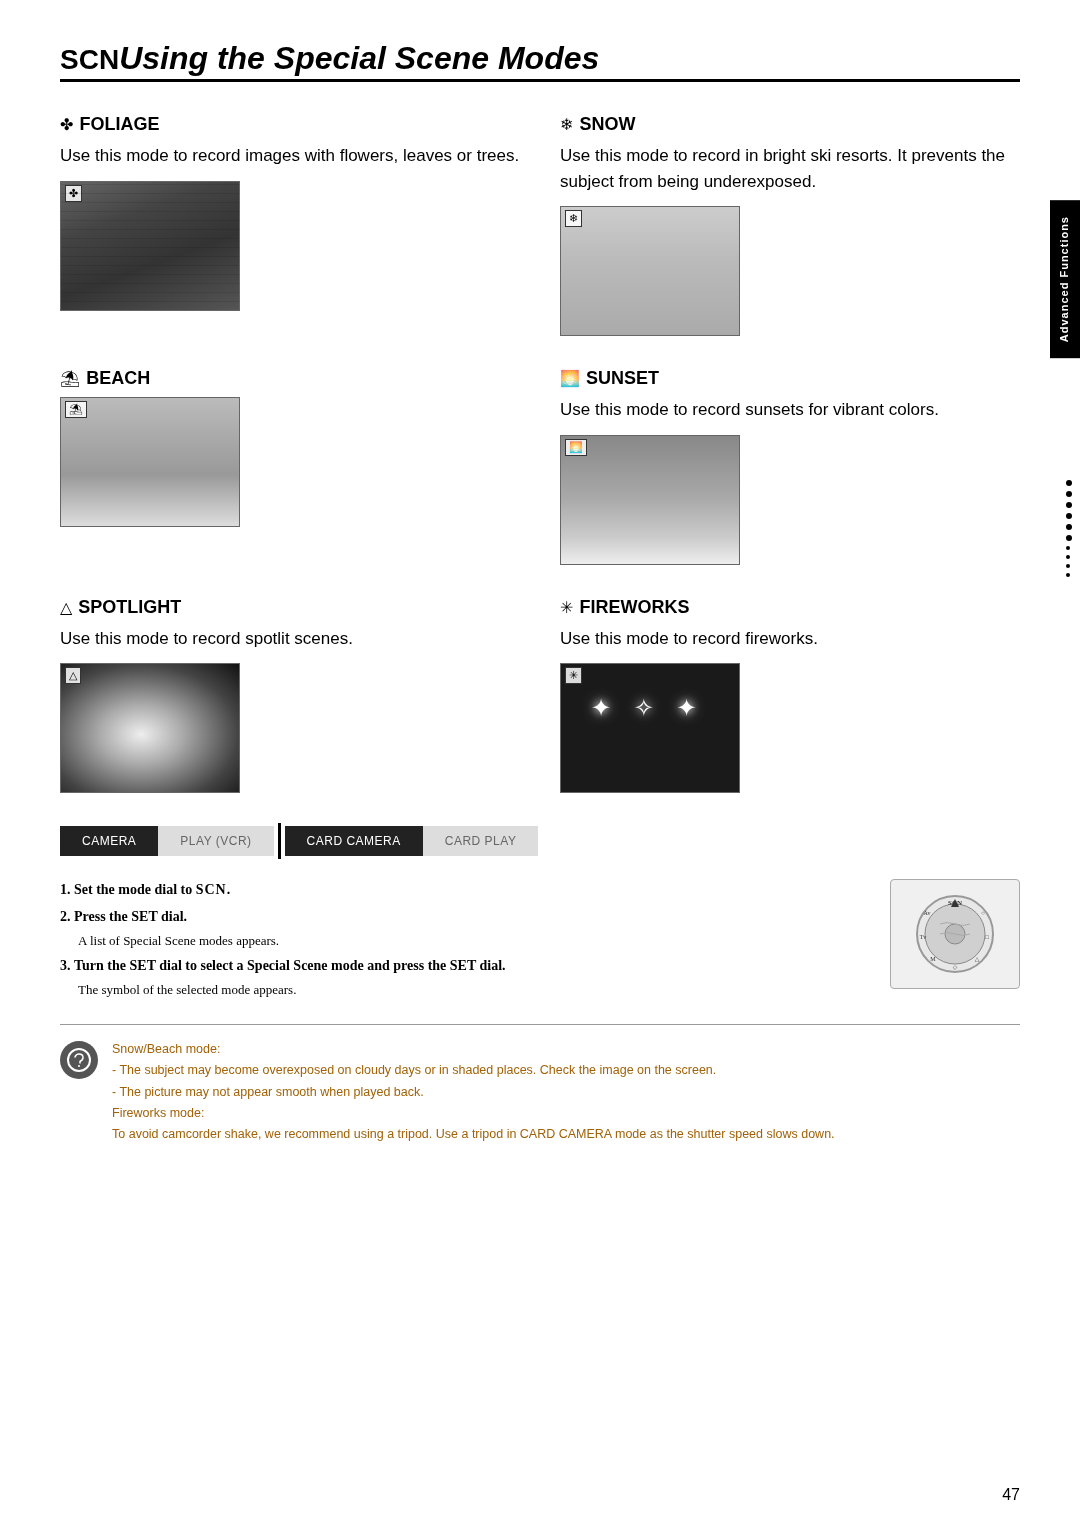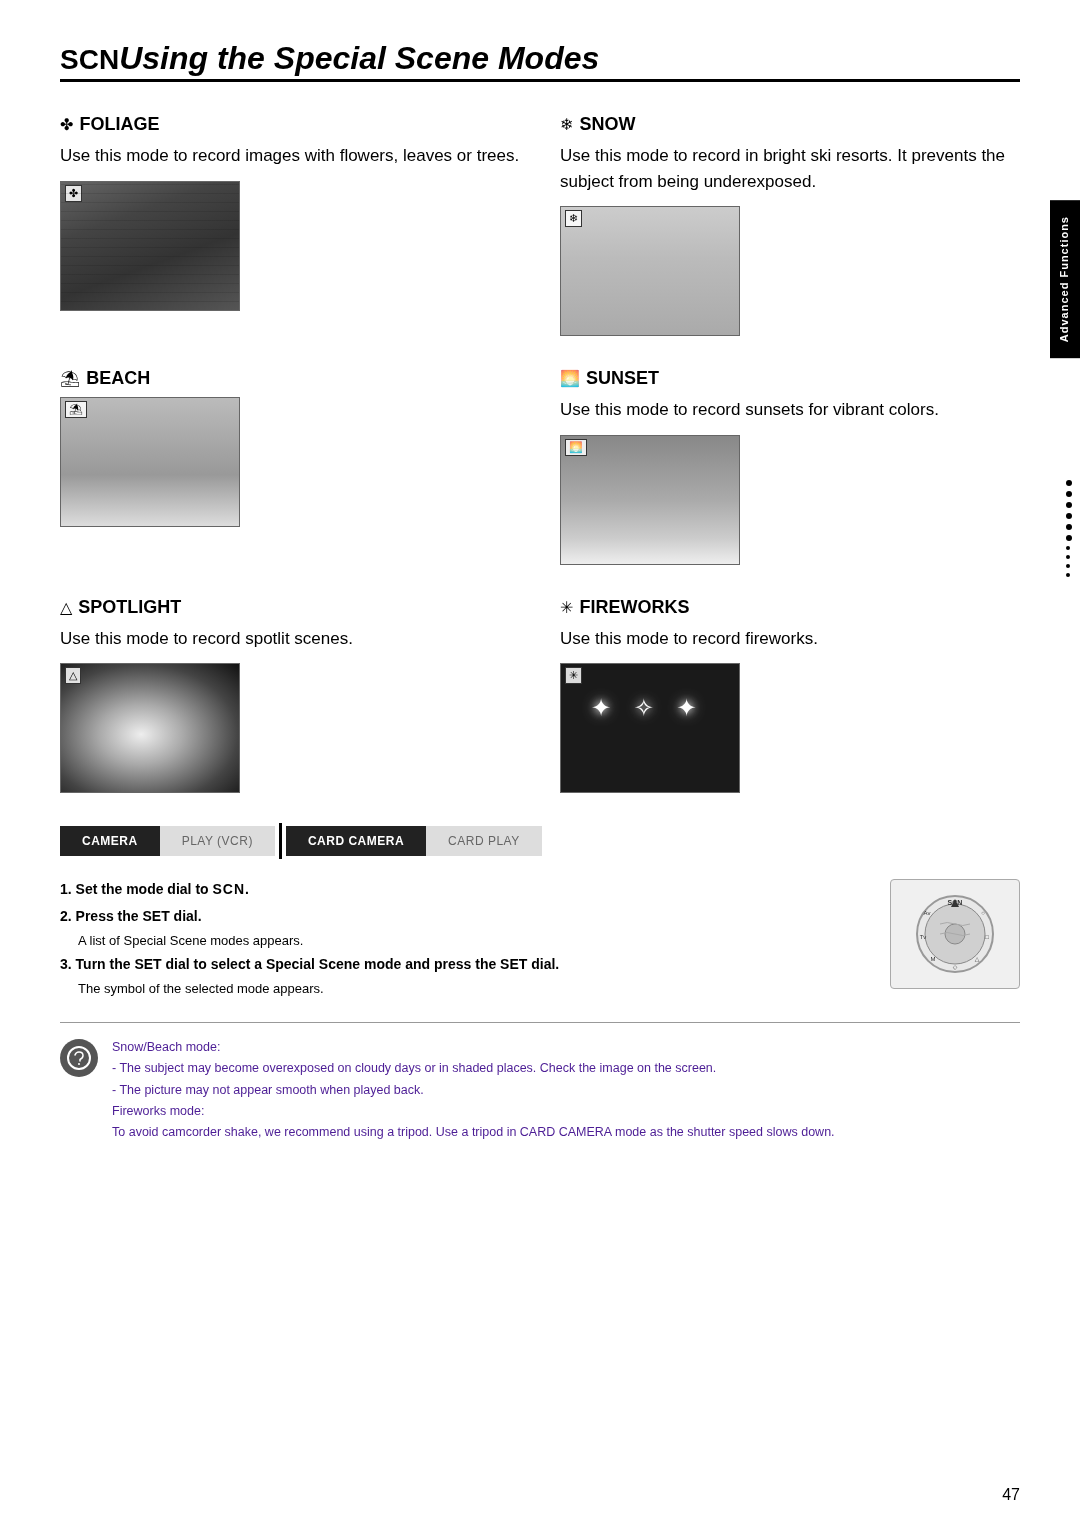--- a/index.html
+++ b/index.html
@@ -69,21 +69,21 @@
       display: flex;
       align-items: center;
       margin-top: 10px;
       margin-bottom: 20px;
       border-top: none;
     }
 
     .nav-btn {
       padding: 8px 22px;
       font-size: 12px;
-      font-weight: bold;
+      font-weight: normal;
       text-transform: uppercase;
       letter-spacing: 0.5px;
       border: none;
       cursor: pointer;
     }
 
     .nav-btn-active {
       background: #222;
       color: #fff;
     }
@@ -100,20 +100,21 @@
       background: #000;
       margin: 0 4px;
     }
 
     
     .steps-section {
       display: flex;
       gap: 20px;
       align-items: flex-start;
       margin-bottom: 20px;
+      font-family: Liberation Serif, serif;
     }
 
     .steps-text {
       flex: 1;
     }
 
     .step-item {
       margin-bottom: 6px;
       font-size: 14px;
       line-height: 1.5;
@@ -170,21 +171,21 @@
     }
 
     .note-icon svg {
       width: 24px;
       height: 24px;
     }
 
     .note-text {
       font-size: 12.5px;
       line-height: 1.7;
-      color: #4c1d95;
+      color: #a16207;
     }
 
     
     .page-number {
       position: absolute;
       bottom: 30px;
       right: 60px;
       font-size: 16px;
       font-weight: normal;
     }

